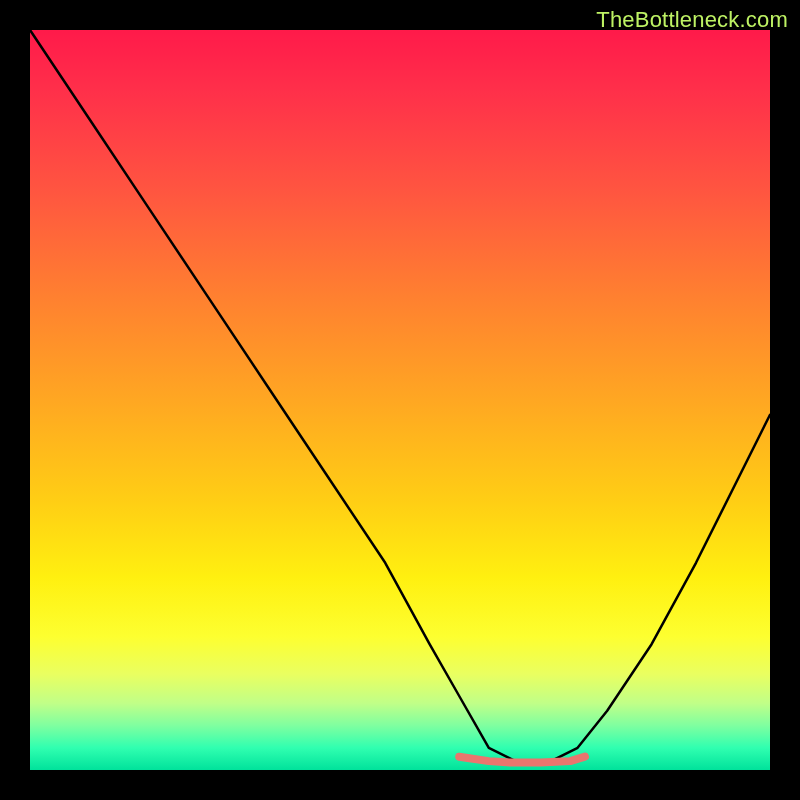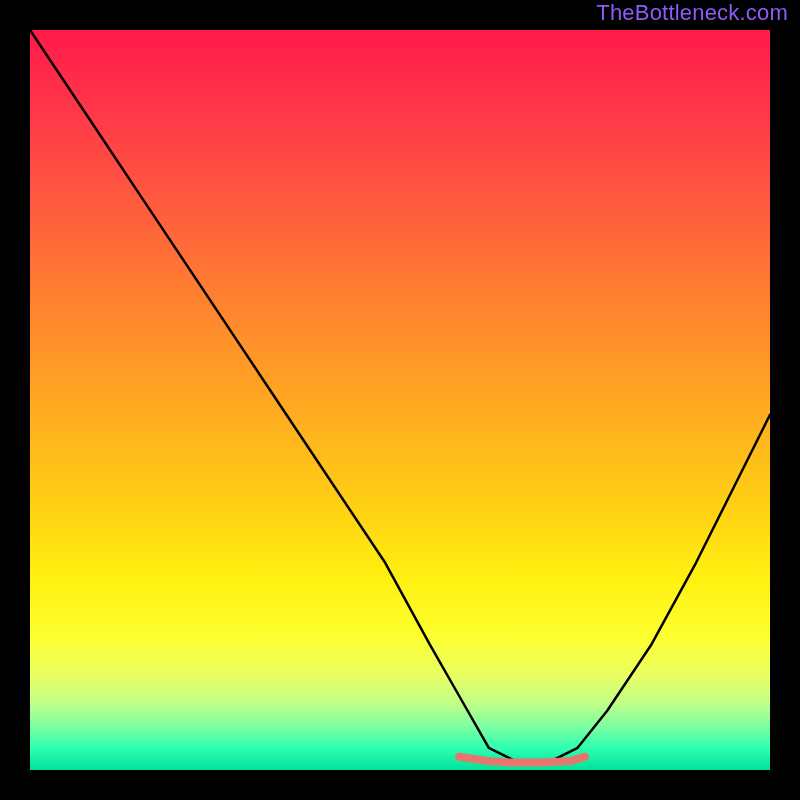--- a/index.html
+++ b/index.html
@@ -27,25 +27,25 @@
       #fdff30 82%,
       #eaff60 87%,
       #c0ff88 91%,
       #7fffa0 94%,
       #30ffb0 97%,
       #00e29b 100%
     );
   }
   .watermark {
     position: absolute;
-    top: 0;
+    top: 7px;
     right: 12px;
     font-family: Arial, Helvetica, sans-serif;
     font-size: 22px;
-    color: #8b5cf6;
+    color: #bef264;
     letter-spacing: 0.2px;
     user-select: none;
   }
   svg.curve {
     position: absolute;
     left: 0; top: 0;
     width: 740px;
     height: 740px;
     overflow: visible;
   }

